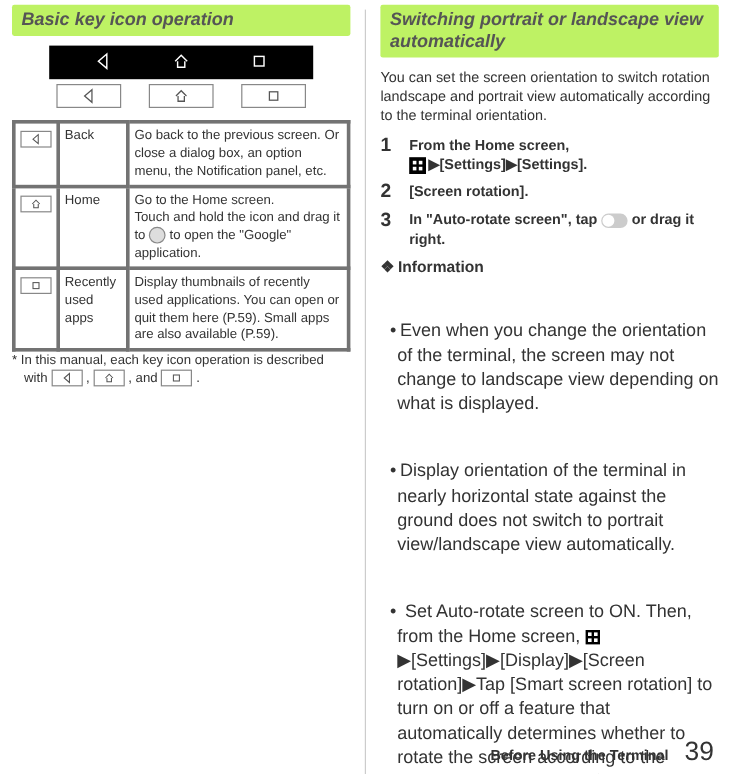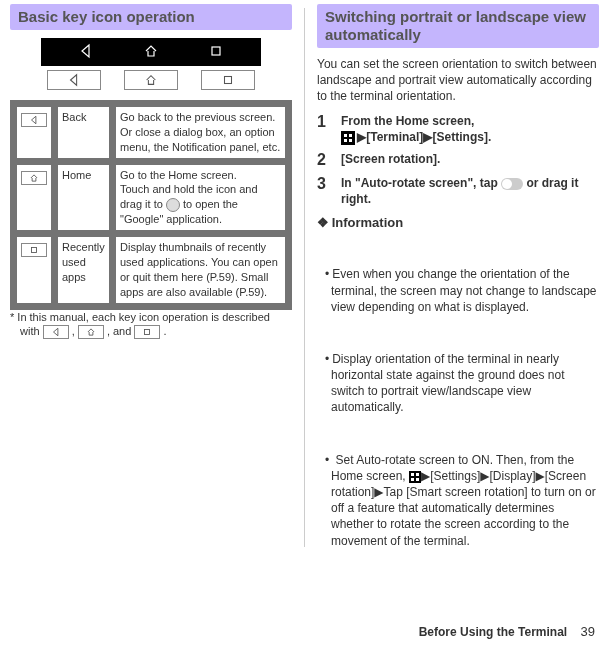--- a/index.html
+++ b/index.html
@@ -20,24 +20,25 @@
   .col {
     flex: 1;
     min-width: 0;
   }
   .sep {
     width: 1px;
     background: #ccc;
     margin: 4px 0;
   }
   .section-header {
-    background: #c4b5fd;
+    background: #bef264;
     padding: 4px 8px;
     margin-bottom: 8px;
     border-radius: 2px;
+    font-style: italic;
   }
   .section-header span {
     font-size: 15px;
     font-weight: bold;
     color: #555;
     display: block;
     line-height: 1.2;
   }
 
   
@@ -70,21 +71,21 @@
   }
   .kbox svg, .tcell-icon svg { stroke: #555; fill: none; }
 
   
   table.keytable {
     border-collapse: collapse;
     width: 100%;
     font-size: 11px;
   }
   table.keytable td {
-    border: 7px solid #737373;
+    border: 3px solid #737373;
     padding: 3px 4px;
     vertical-align: top;
     line-height: 1.35;
   }
   .tcell-icon {
     width: 34px;
     text-align: center;
     padding-top: 6px !important;
   }
   .tcell-icon .kbox {
@@ -145,21 +146,21 @@
     position:relative;
   }
   .toggle-icon::after {
     content:""; position:absolute; left:1px; top:1px;
     width:10px; height:10px; background:#fff; border-radius:50%;
   }
   .info-head { font-weight:bold; font-size:13px; margin:4px 0 2px 0; }
   .info-head::before { content:"❖"; margin-right:3px;}
   ul.info { list-style:none; padding-left:8px; }
   ul.info li {
-    font-size:12px; line-height:1.35; margin-bottom:2px;
+    font-size:15px; line-height:1.35; margin-bottom:2px;
     padding-left:6px; text-indent:-6px;margin-top:36px;
   }
   ul.info li::before { content:"•"; margin-right:3px; }
   ul.info .grid-icon {
     display:inline-block; width:12px; height:12px; background:#000; vertical-align:middle; position:relative;
   }
   ul.info .grid-icon::before{
     content:""; position:absolute; inset:2px;
     background:
       linear-gradient(#fff,#fff) 0 0/3px 3px no-repeat,
@@ -167,21 +168,21 @@
       linear-gradient(#fff,#fff) 0 5px/3px 3px no-repeat,
       linear-gradient(#fff,#fff) 5px 5px/3px 3px no-repeat;
   }
 
   .footer {
     position:absolute;
     bottom:6px; right:14px;
     font-size:12px;
   }
   .footer b { font-weight:bold; }
-  .pageno { font-size:13px; margin-left:10px; font-weight:normal;}
+  .pageno { font-size:22px; margin-left:10px; font-weight:normal;}
 </style>
 </head>
 <body>
 
 <div class="page">
 
   <div class="col">
     <div class="section-header">
       <span>Basic key icon operation</span>
     </div>
@@ -287,28 +288,28 @@
     </p>
   </div>
 
   <div class="sep"></div>
 
   <div class="col">
     <div class="section-header">
       <span>Switching portrait or landscape view automatically</span>
     </div>
 
-    <p class="intro">You can set the screen orientation to switch between landscape and portrait view automatically according to the terminal orientation.</p>
+    <p class="intro">You can set the screen orientation to switch rotation landscape and portrait view automatically according to the terminal orientation.</p>
 
     <div class="steps">
       <div class="step">
         <div class="stepnum">1</div>
         <div class="stepbody">
           <span>From the Home screen, </span><br>
-          <span class="grid-icon"></span><span class="arrow">▶</span><span>[Terminal]</span><span class="arrow">▶</span><span>[Settings].</span>
+          <span class="grid-icon"></span><span class="arrow">▶</span><span>[Settings]</span><span class="arrow">▶</span><span>[Settings].</span>
         </div>
       </div>
       <div class="step">
         <div class="stepnum">2</div>
         <div class="stepbody">[Screen rotation].</div>
       </div>
       <div class="step">
         <div class="stepnum">3</div>
         <div class="stepbody">
           <span>In "Auto-rotate screen", tap </span><span class="toggle-icon"></span><span> or drag it right.</span>

